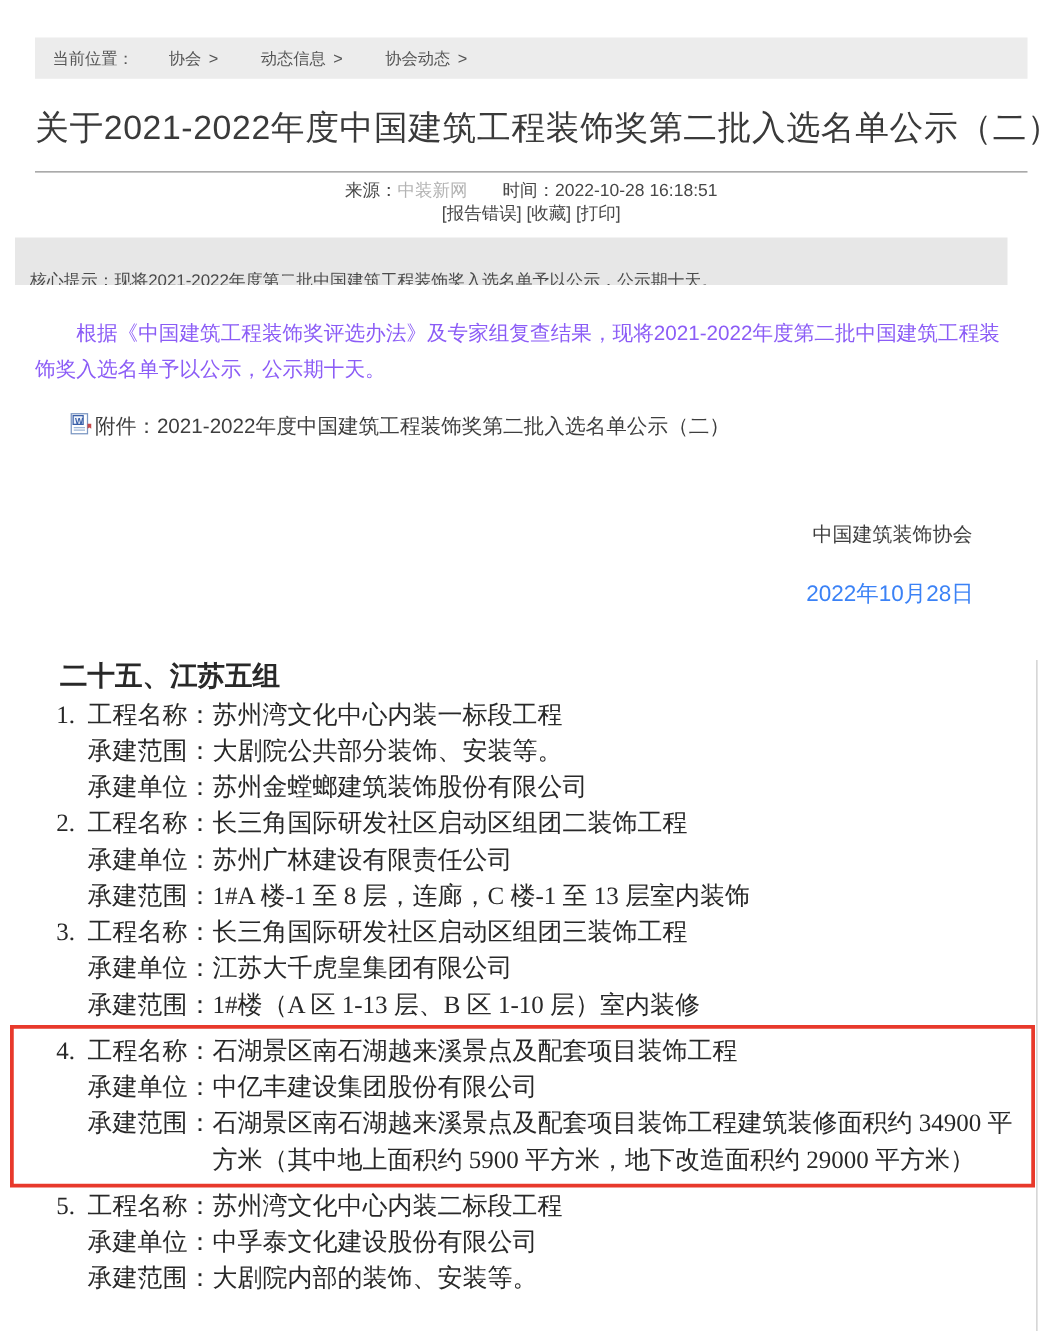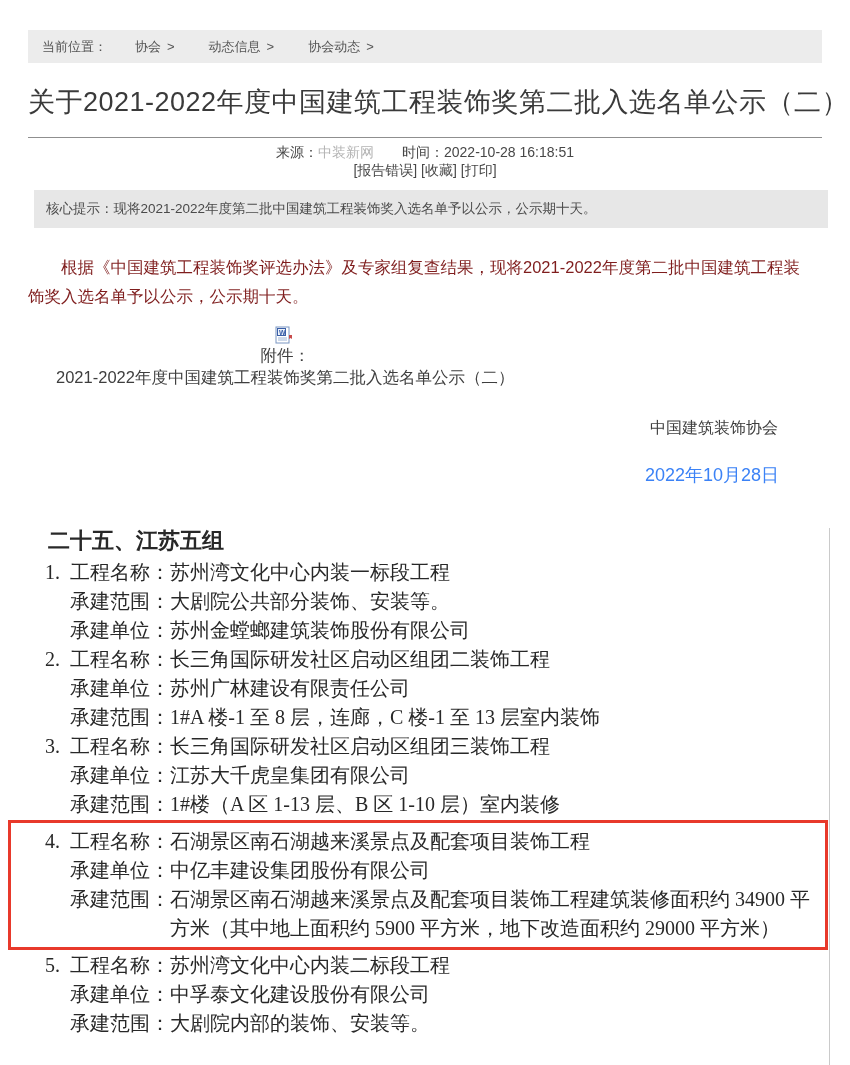--- a/index.html
+++ b/index.html
@@ -30,35 +30,34 @@
   
   .meta {
     position:absolute; top:144px; left:28px; width:794px;
     display:flex; justify-content:space-between; align-items:center;
     font-size:14px; color:#474747;flex-direction:column;
   }
   .meta .src-name { color:#b3b3b3; margin-right:28px; }
   .meta .actions span { margin-left:0; cursor:pointer; }
   
   .core-tip {
-    position:absolute; top:190px; left:34px; width:794px; height:38px;
+    position:absolute; top:190px; left:12px; width:794px; height:38px;
     box-sizing:border-box; background:#e7e7e7; line-height:38px;
-    font-size:13.5px; color:#4a4a4a; padding:0 12px;
+    font-size:13.5px; color:#4a4a4a; padding:16px 12px;
     white-space:nowrap; overflow:hidden;
   }
   
   .body-para {
     position:absolute; top:253px; left:28px; width:778px;
-    font-size:16.5px; line-height:29px; color:#7f1d1d; text-indent:2em;
+    font-size:16.5px; line-height:29px; color:#8b5cf6; text-indent:2em;
   }
   .attachment {
     position:absolute; top:330px; left:56px;
     display:flex; align-items:center; font-size:16.5px; color:#3e3e3e;
     cursor:pointer;
-    flex-direction:column;
   }
   .attachment .doc-icon { width:19px; height:19px; margin:-4px 1px 0 0; }
   
   .sig-org  { position:absolute; top:418px; right:72px; font-size:16px; color:#3e3e3e; }
   .sig-date { position:absolute; top:463px; right:71px; font-size:18px; color:#3b82f6; }
   
   .doc-section {
     position:absolute; top:522px; left:0; width:830px; height:543px;
     background:#fff; color:#282828;
     font-family:"Liberation Serif","DejaVu Serif",serif;

